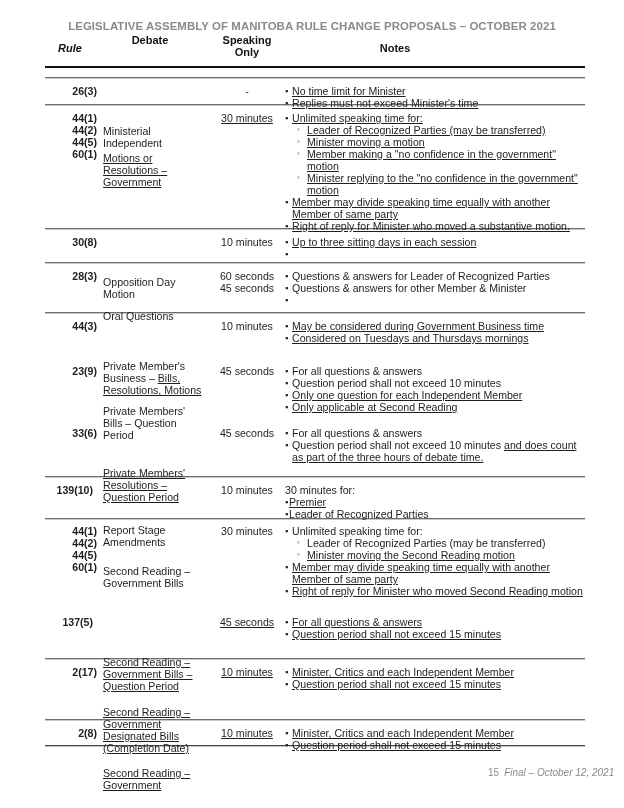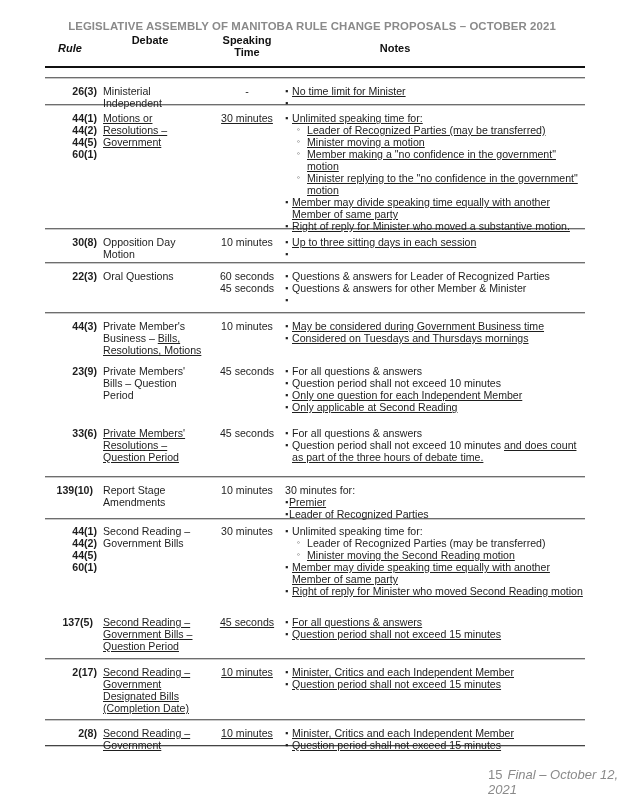--- a/index.html
+++ b/index.html
@@ -11,43 +11,43 @@
   .hdr div { position: absolute; font-weight: bold; font-size: 11px; color: #111; text-align: center; line-height: 12px; }
   .hdr .h-rule { left: 5px; width: 40px; top: 8px; font-style: italic; }
   .hdr .h-debate { left: 75px; width: 60px; top: 0; }
   .hdr .h-speak { left: 172px; width: 60px; top: 0px; }
   .hdr .h-notes { left: 290px; width: 120px; top: 8px; }
   .hdr-line { position: absolute; top: 66px; left: 45px; width: 540px; height: 2px; background: #111; }
 
   .row { position: absolute; left: 45px; width: 540px; }
   .sep { position: absolute; left: 45px; width: 540px; height: 2px; background: #6e6e6e; border-bottom: 1px solid #c8c8c8; box-sizing: content-box; height: 1px; }
   .cell-rule { position: absolute; left: 0; width: 52px; text-align: right; font-weight: bold; line-height: 12px; padding-right: 0; }
-  .cell-debate { position: absolute; left: 58px; width: 115px; line-height: 12px; }
+  .cell-debate { position: absolute; left: 58px; width: 115px; line-height: 12px; margin-top: 40px; }
   .cell-speak { position: absolute; left: 172px; width: 60px; text-align: center; line-height: 12px; }
   .cell-notes { position: absolute; left: 240px; width: 300px; line-height: 12px; }
   .u { text-decoration: underline; text-underline-offset: 1px; }
   .note-item { position: relative; padding-left: 7px; }
   .note-item .b { position: absolute; left: 0; top: 0; font-size: 9px; }
   .note-sub { position: relative; padding-left: 22px; }
   .note-sub .b { position: absolute; left: 12px; top: 0; font-size: 8px; }
   .lineblock { display: block; }
-  .footer { position: absolute; top: 767px; left: 488px; font-size: 13px; color: #8a8a8a; }
+  .footer { position: absolute; top: 767px; left: 488px; font-size: 10px; color: #8a8a8a; }
   .footer .fin { font-style: italic; margin-left: 5px; }
 </style>
 </head>
 <body>
 
 <div class="title">LEGISLATIVE ASSEMBLY OF MANITOBA RULE CHANGE PROPOSALS – OCTOBER 2021</div>
 
 <div class="hdr">
   <div class="h-rule">Rule</div>
   <div class="h-debate">Debate</div>
   <div class="h-speak">
     <span class="lineblock">Speaking</span>
-    <span class="lineblock">Time</span>
+    <span class="lineblock">Only</span>
   </div>
   <div class="h-notes">Notes</div>
 </div>
 <div class="hdr-line"></div>
 
 <div id="table-body">
     <div class="sep" style="top: 77px;"></div>
     <div class="sep" style="top: 104px;"></div>
     <div class="sep" style="top: 228px;"></div>
     <div class="sep" style="top: 262px;"></div>
@@ -63,21 +63,21 @@
       </div>
       <div class="cell-debate">
         <span class="lineblock"><span>Ministerial</span></span>
         <span class="lineblock"><span>Independent</span></span>
       </div>
       <div class="cell-speak">
         <span class="lineblock">-</span>
       </div>
       <div class="cell-notes" style="width: 300px;">
         <div class="note-item"><span class="b">▪</span><span class="u">No time limit for Minister</span></div>
-        <div class="note-item"><span class="b">▪</span></div>
+        <div class="note-item"><span class="b">▪</span><span class="u">Replies must not exceed Minister's time</span></div>
       </div>
     </div>
     <div class="row" style="top: 112px;">
       <div class="cell-rule">
         <span class="lineblock">44(1)</span>
         <span class="lineblock">44(2)</span>
         <span class="lineblock">44(5)</span>
         <span class="lineblock">60(1)</span>
       </div>
       <div class="cell-debate">
@@ -109,21 +109,21 @@
       <div class="cell-speak">
         <span class="lineblock">10 minutes</span>
       </div>
       <div class="cell-notes" style="width: 300px;">
         <div class="note-item"><span class="b">▪</span><span class="u">Up to three sitting days in each session</span></div>
         <div class="note-item"><span class="b">▪</span></div>
       </div>
     </div>
     <div class="row" style="top: 270px;">
       <div class="cell-rule">
-        <span class="lineblock">22(3)</span>
+        <span class="lineblock">28(3)</span>
       </div>
       <div class="cell-debate">
         <span class="lineblock"><span>Oral Questions</span></span>
       </div>
       <div class="cell-speak">
         <span class="lineblock">60 seconds</span>
         <span class="lineblock">45 seconds</span>
       </div>
       <div class="cell-notes" style="width: 300px;">
         <div class="note-item"><span class="b">▪</span><span>Questions &amp; answers for Leader of Recognized Parties</span></div>

